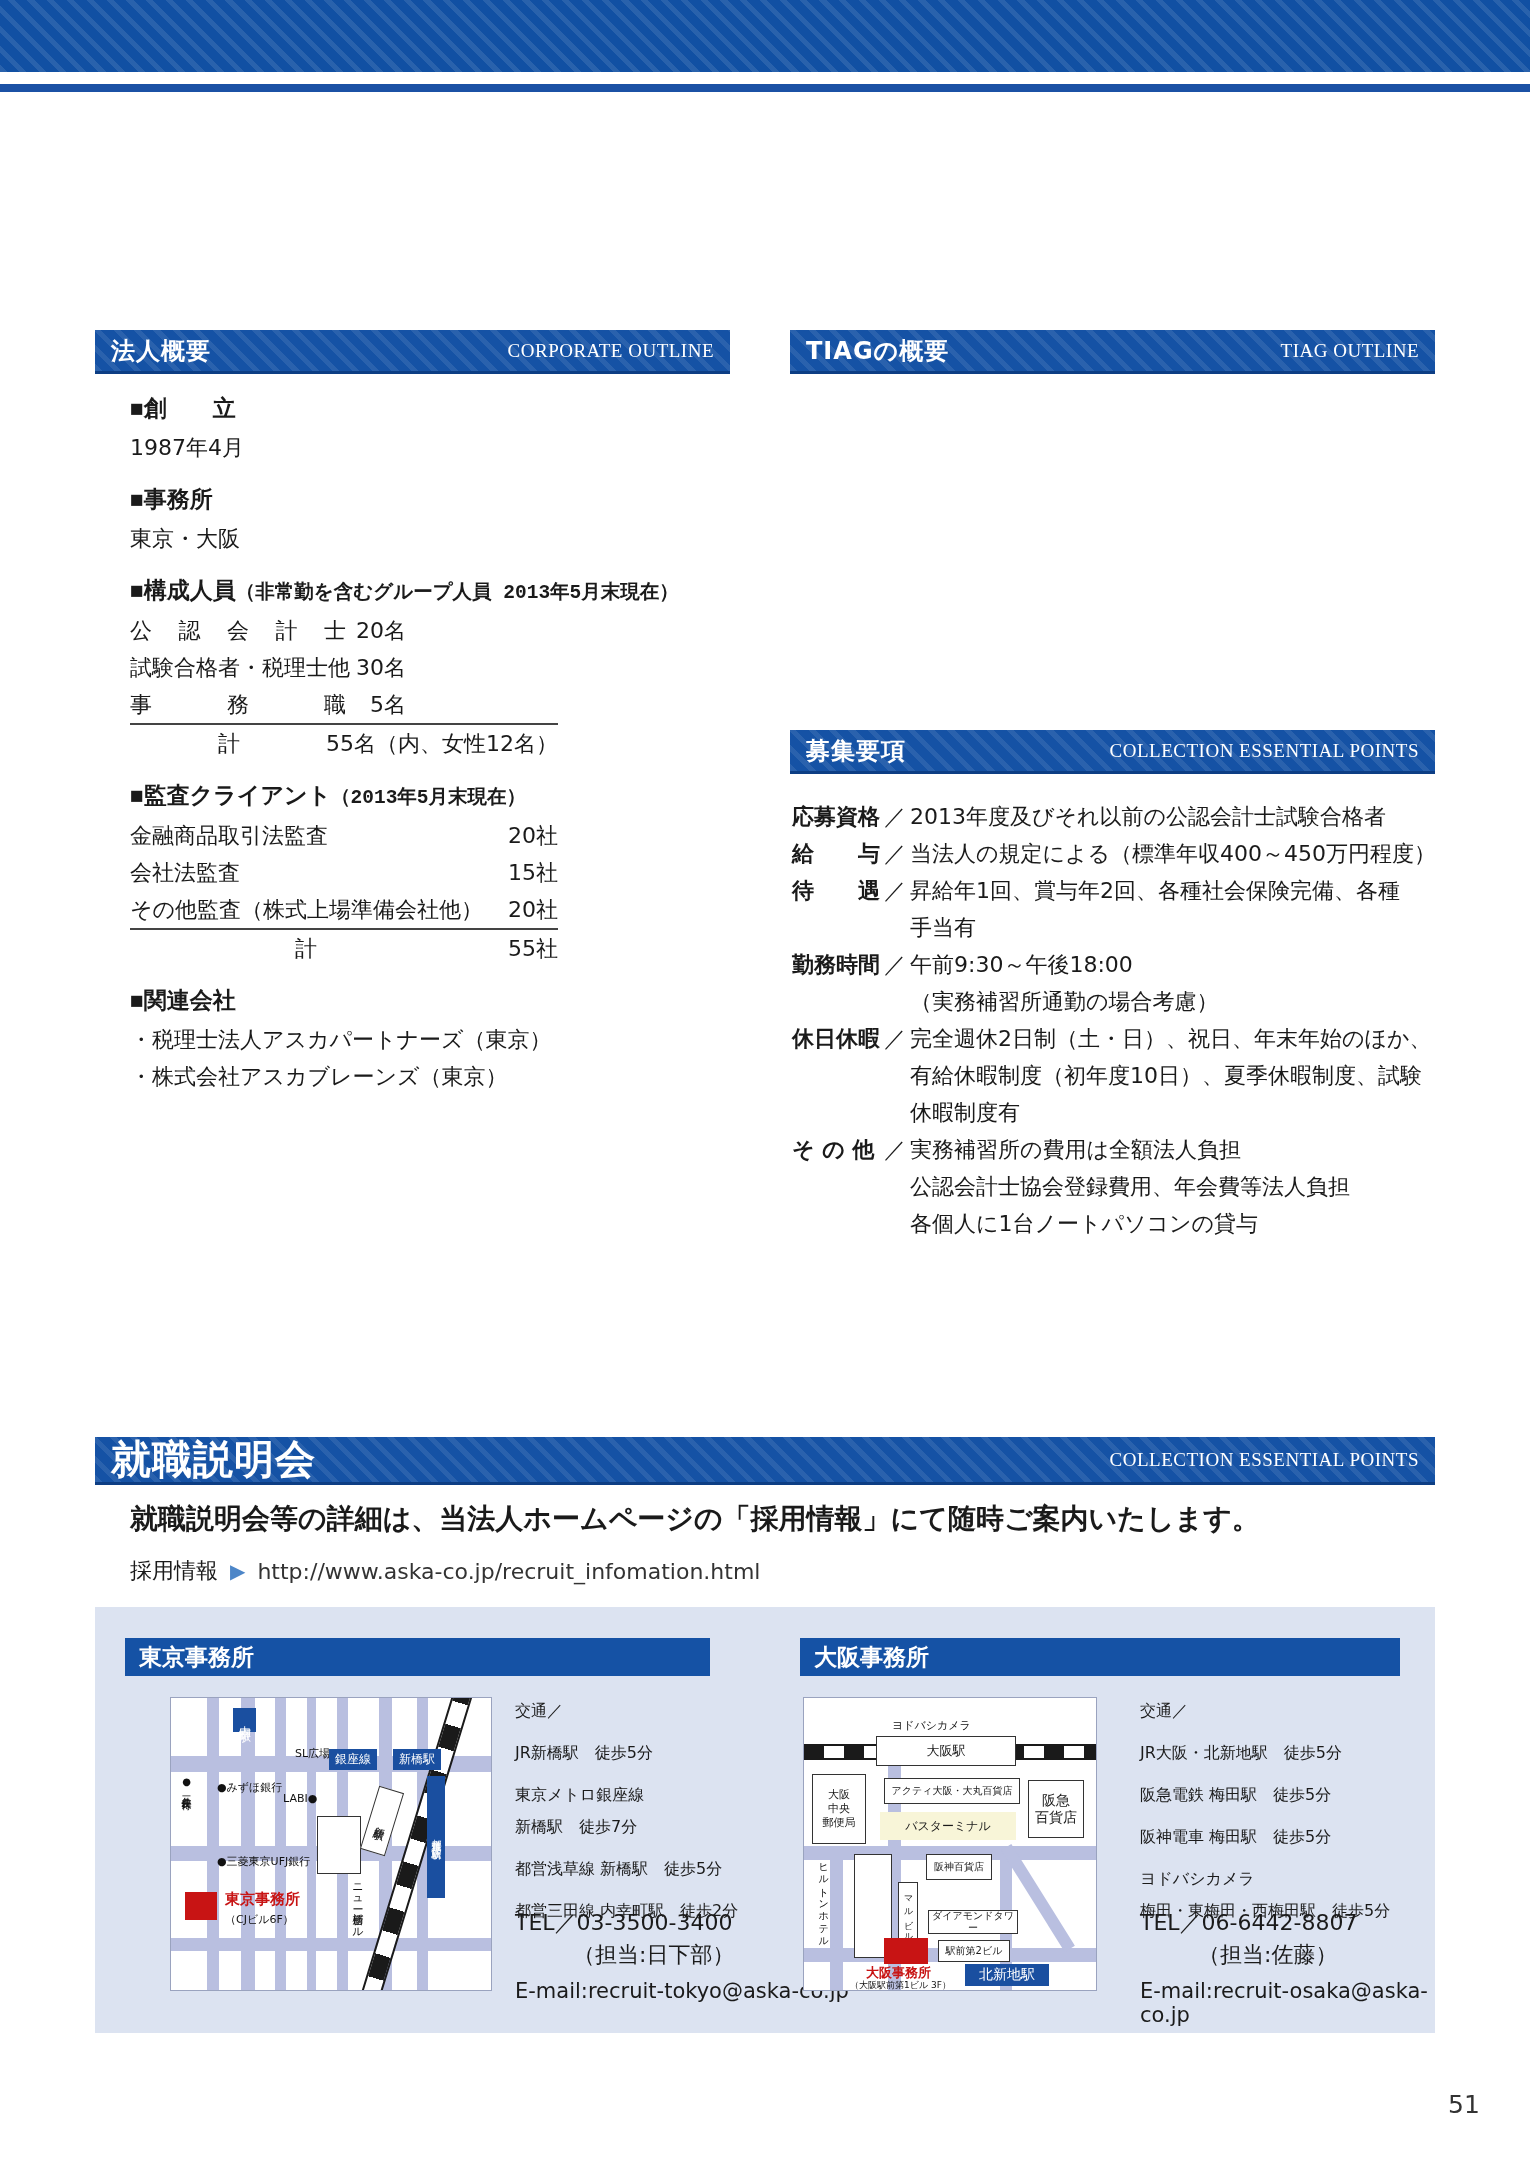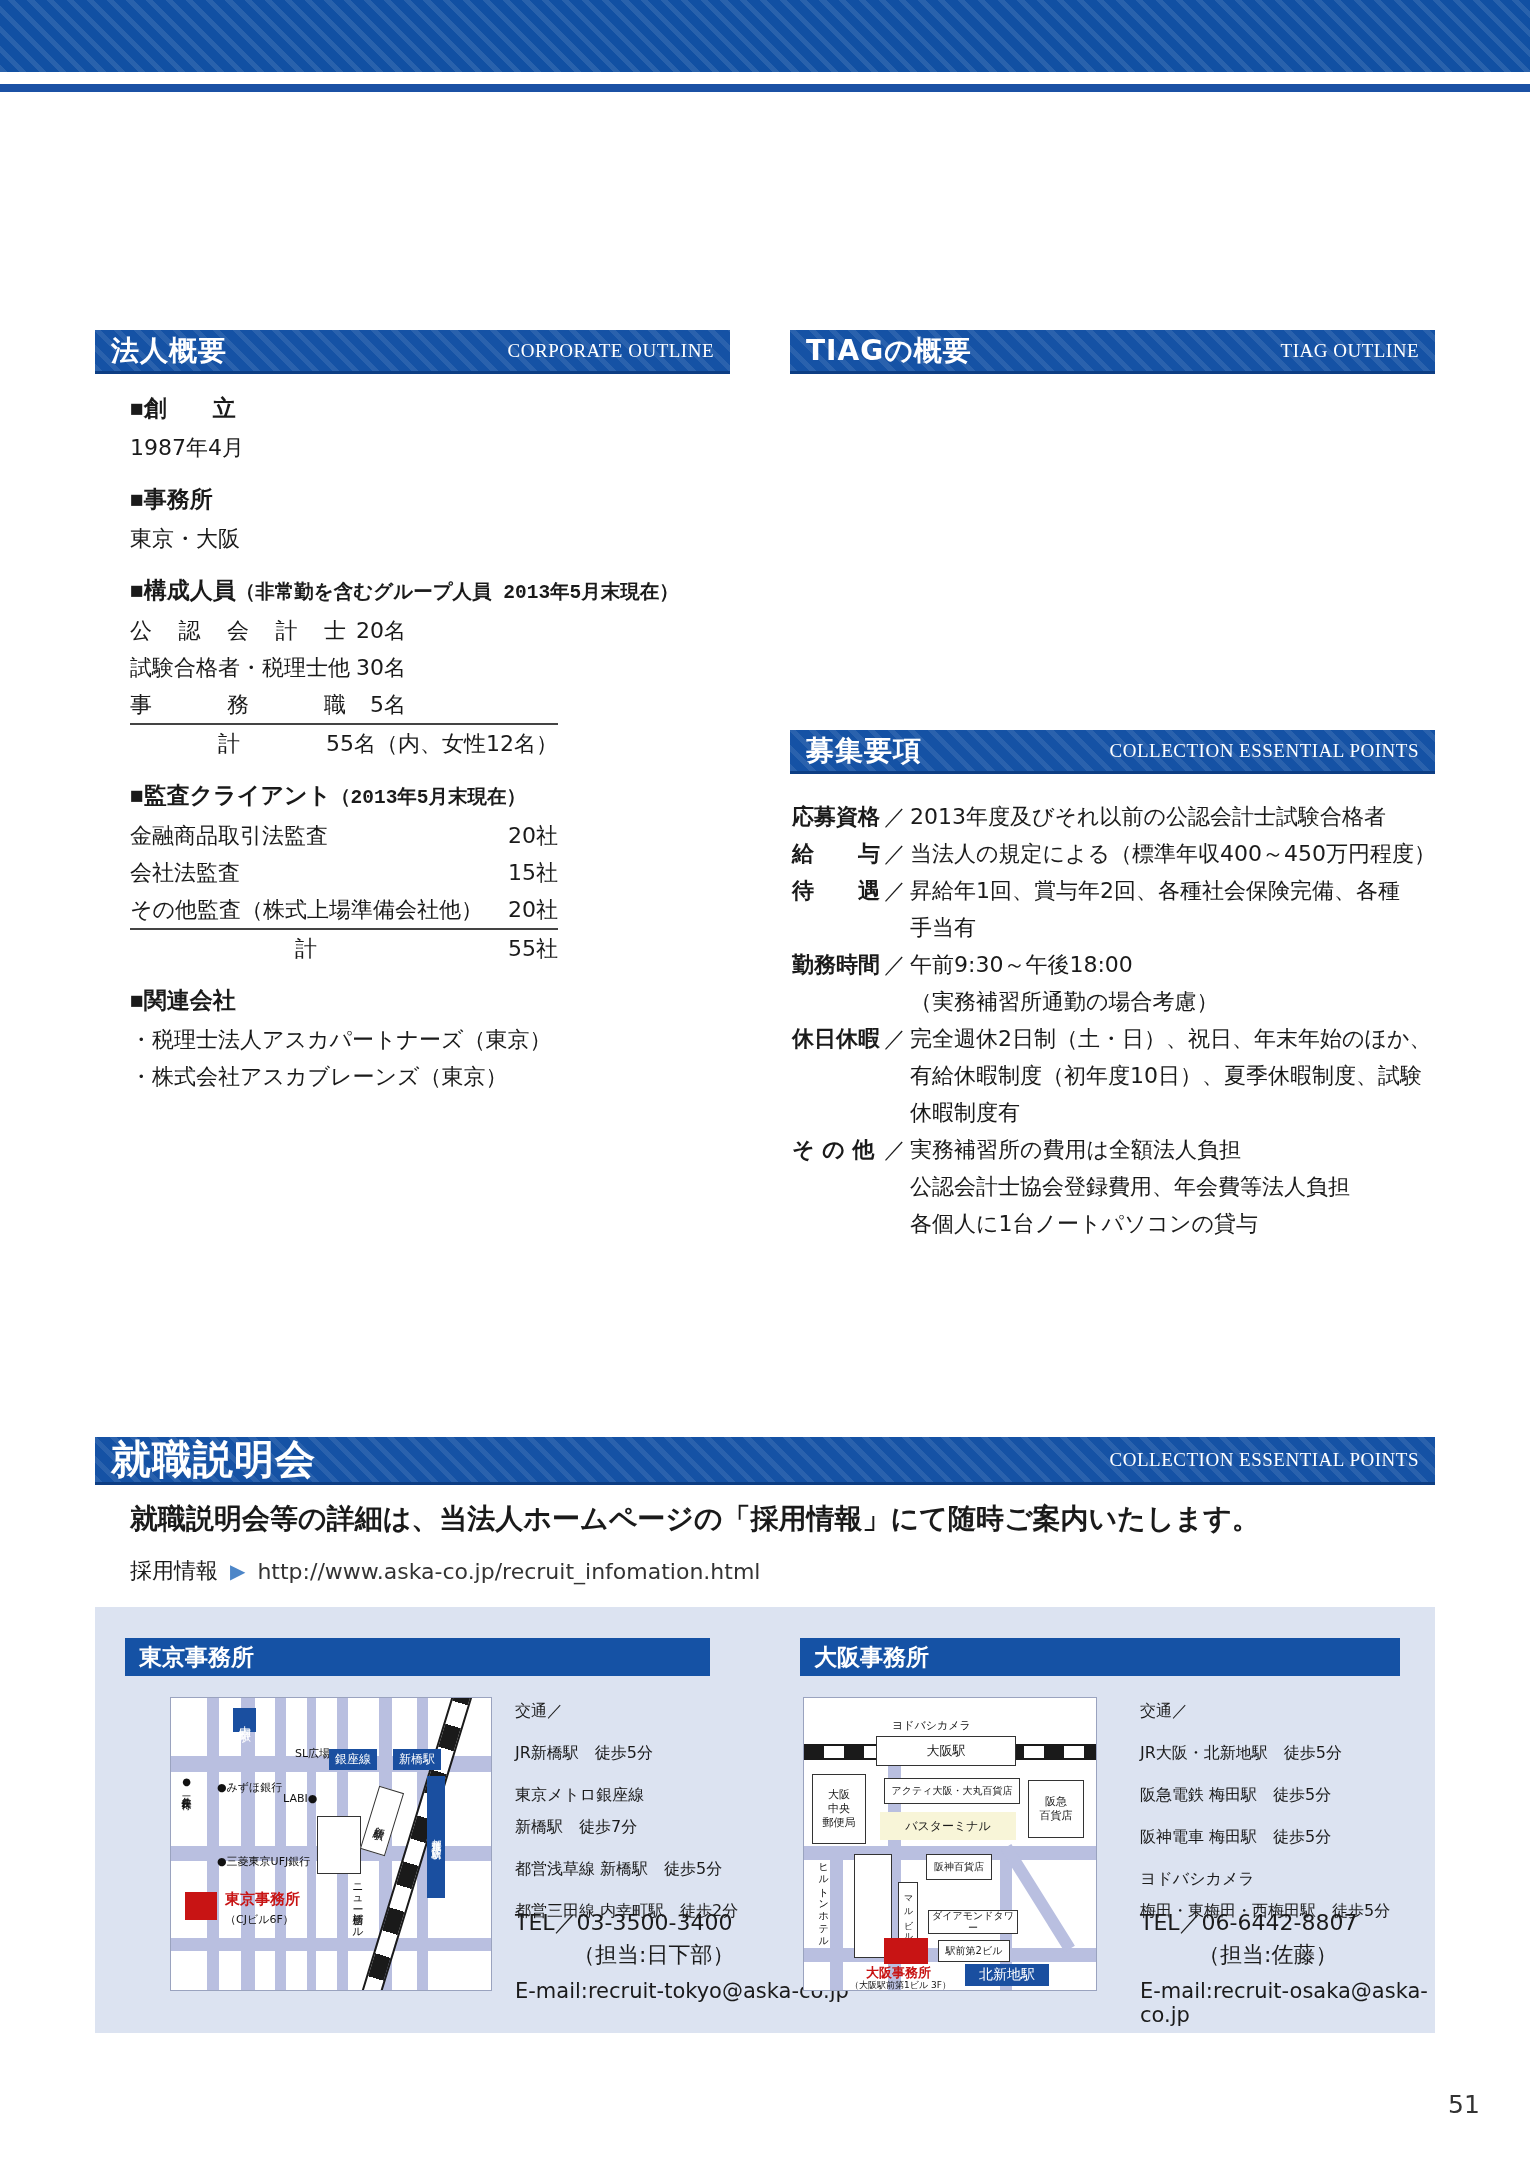--- a/index.html
+++ b/index.html
@@ -9,21 +9,21 @@
   .stripe-band{position:absolute;left:0;top:0;width:1530px;height:72px;
         background-color:#1150a3;
         background-image:repeating-linear-gradient(45deg,rgba(255,255,255,.10) 0 5px,rgba(255,255,255,0) 5px 14px);}
   .thin-line{position:absolute;left:0;top:84px;width:1530px;height:8px;background:#1b51a5;}
   
   .bar{position:absolute;height:44px;box-sizing:border-box;display:flex;align-items:center;
        justify-content:space-between;padding:0 16px;
        background-color:#1552a5;
        background-image:repeating-linear-gradient(45deg,rgba(255,255,255,.09) 0 5px,rgba(255,255,255,0) 5px 14px);
        border-bottom:3px solid #0d3e84;}
-  .bar .jp{color:#fff;font-weight:bold;font-size:28px;letter-spacing:1px;}
+  .bar .jp{color:#fff;font-weight:bold;font-size:24px;letter-spacing:1px;}
   .bar .en{color:#fff;font-family:"Liberation Serif",serif;font-size:19px;letter-spacing:.5px;}
   #bar-corporate{left:95px;top:330px;width:635px;}
   #bar-tiag{left:790px;top:330px;width:645px;}
   #bar-recruit{left:790px;top:730px;width:645px;}
   #bar-seminar{left:95px;top:1437px;width:1340px;height:48px;}
   #bar-seminar .jp{font-size:40px;}
 
   
   .col-corp{position:absolute;left:130px;top:392px;width:600px;font-size:22px;line-height:37px;}
   .sec-h{font-weight:bold;font-size:23px;margin-top:17px;font-family:Liberation Mono, monospace;}
@@ -274,21 +274,21 @@
       <div class="street" style="left:228px;top:140px;width:12px;height:120px;transform:rotate(-32deg);"></div>
       <div class="maplbl" style="left:88px;top:20px;font-size:11px;">ヨドバシカメラ</div>
       <div style="position:absolute;left:0;top:46px;width:292px;height:16px;
                   background:repeating-linear-gradient(90deg,#1a1a1a 0 20px,#fff 20px 40px);
                   border-top:2px solid #1a1a1a;border-bottom:2px solid #1a1a1a;box-sizing:border-box;"></div>
       <div class="mapbox" style="left:72px;top:38px;width:140px;height:30px;font-size:13px;">大阪駅</div>
       <div class="mapbox" style="left:8px;top:76px;width:54px;height:70px;font-size:11px;white-space:pre-line;">大阪
 中央
 郵便局</div>
       <div class="mapbox" style="left:80px;top:80px;width:136px;height:26px;font-size:10px;">アクティ大阪・大丸百貨店</div>
-      <div class="mapbox" style="left:224px;top:82px;width:56px;height:58px;font-size:11px;white-space:pre-line;">阪急
+      <div class="mapbox" style="left:224px;top:82px;width:56px;height:58px;font-size:14px;white-space:pre-line;">阪急
 百貨店</div>
       <div class="mapbox" style="left:76px;top:114px;width:136px;height:28px;font-size:12px;background:#f8f5d8;border:none;">バスターミナル</div>
       <div class="maplbl vtext" style="left:12px;top:158px;font-size:10px;letter-spacing:1px;">ヒルトンホテル</div>
       <div class="mapbox" style="left:50px;top:156px;width:38px;height:104px;"></div>
       <div class="mapbox vtext" style="left:94px;top:184px;width:20px;height:62px;font-size:9px;">マルビル</div>
       <div class="mapbox" style="left:122px;top:156px;width:66px;height:26px;font-size:10px;">阪神百貨店</div>
       <div class="mapbox" style="left:124px;top:212px;width:90px;height:24px;font-size:10px;">ダイアモンドタワー</div>
       <div class="redsq" style="left:80px;top:240px;width:44px;height:26px;"></div>
       <div class="mapbox" style="left:134px;top:242px;width:72px;height:22px;font-size:10px;">駅前第2ビル</div>
       <div class="redlbl" style="left:62px;top:266px;font-size:13px;">大阪事務所</div>

